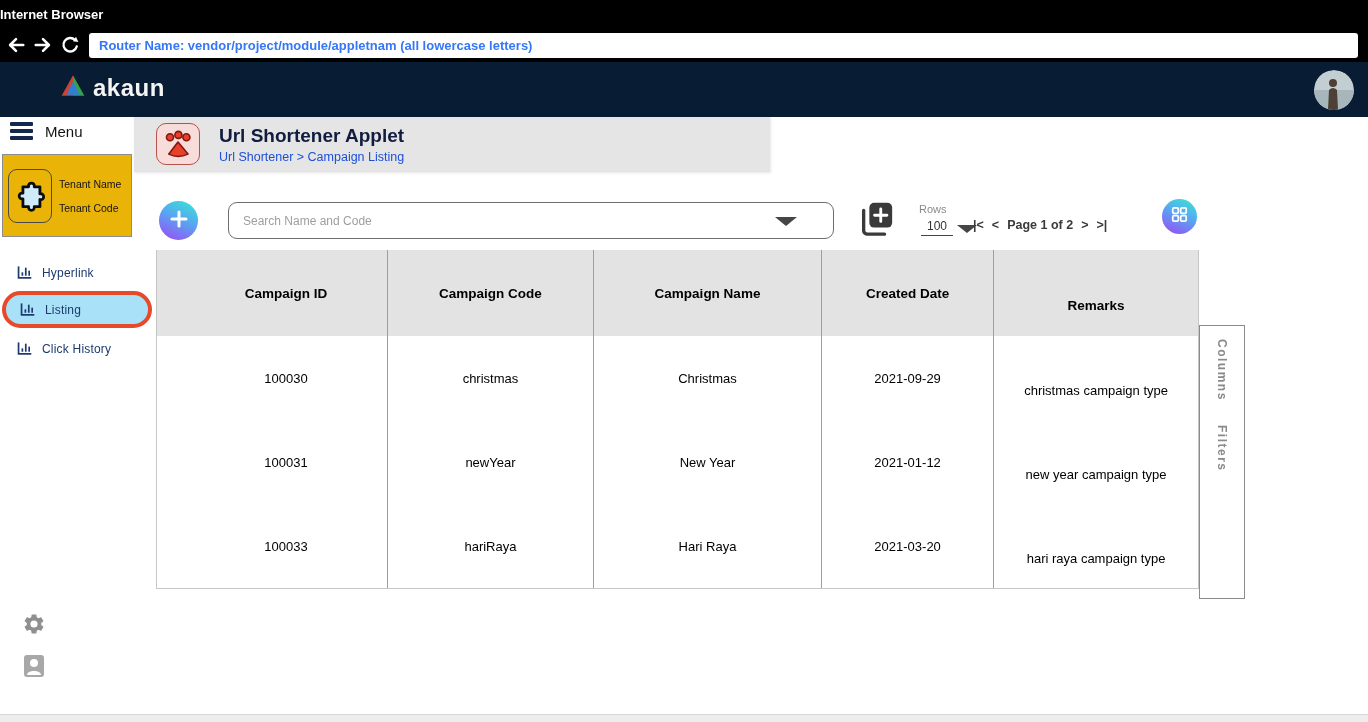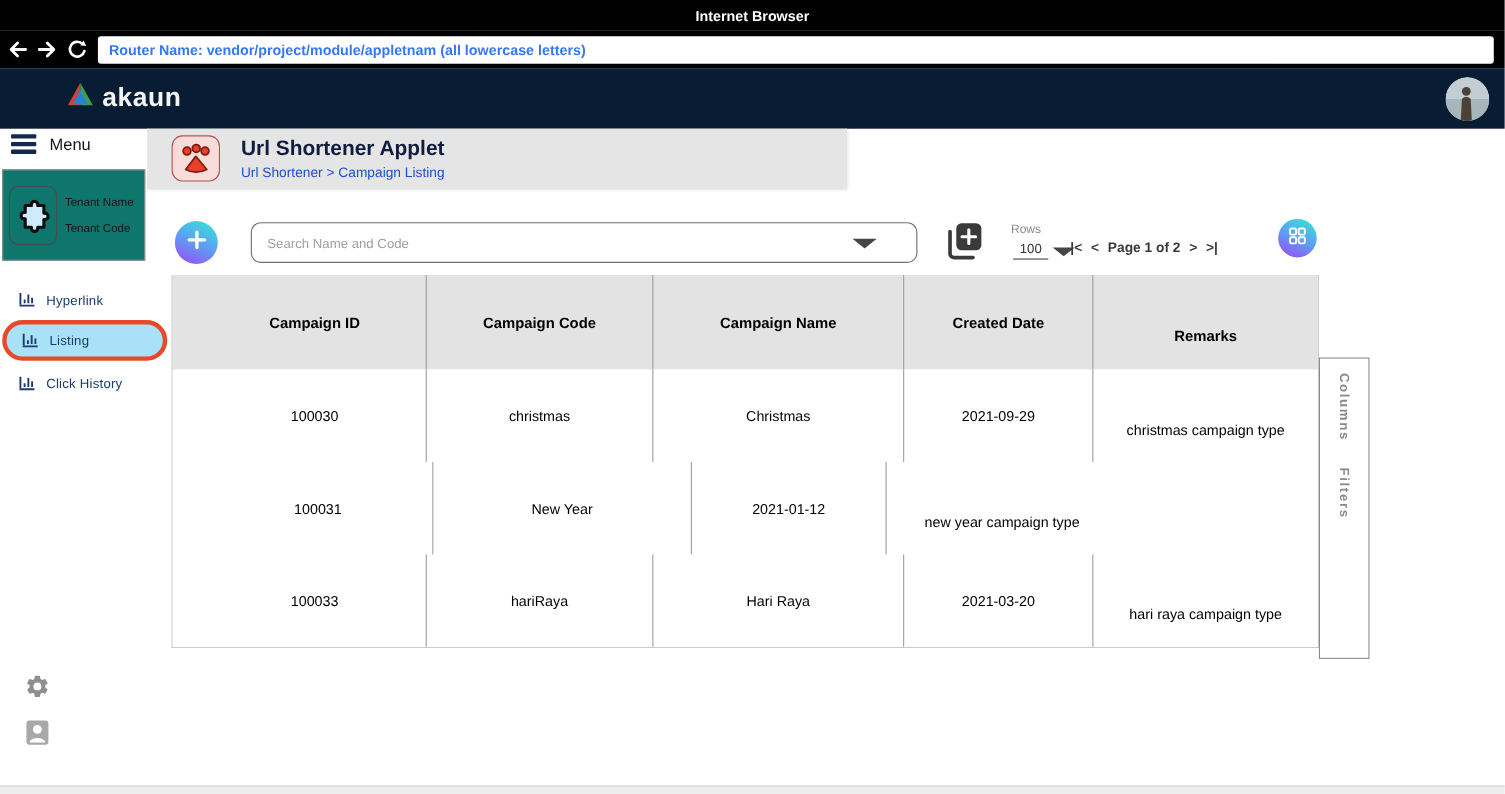--- a/index.html
+++ b/index.html
@@ -2,42 +2,42 @@
 <html><head>
 <meta charset="utf-8">
 <style>
   * { margin:0; padding:0; box-sizing:border-box; }
   html,body { width:1368px; height:722px; overflow:hidden; background:#fff;
               font-family:"Liberation Sans", sans-serif; }
   #scene { position:relative; width:1368px; height:722px; background:#fff; }
 
   
   .titlebar { position:absolute; left:0; top:0; width:1368px; height:28px;
-              background:#000; display:flex; align-items:center; justify-content:center; }
+              background:#000; display:flex; align-items:center; }
   .titlebar span { color:#fff; font-weight:bold; font-size:13px; }
   .navbar { position:absolute; left:0; top:28px; width:1368px; height:34px;
             background:#000; display:flex; align-items:center; padding:0 10px 0 4px; gap:3px; }
   .navbtn { width:24px; height:24px; display:flex; align-items:center; justify-content:center; cursor:pointer; }
   .urlbar { flex:1; height:25px; margin-left:4px; background:#fff; border:none; border-radius:3px;
             color:#3577f6; font-weight:bold; font-size:13px; padding:0 10px;
             font-family:"Liberation Sans", sans-serif; outline:none; }
 
   
   .appheader { position:absolute; left:0; top:62px; width:1368px; height:55px; background:#081c33; }
   .brand { position:absolute; left:60px; top:12px; display:flex; align-items:center; gap:7px; }
   .brand-name { color:#f4f4f4; font-size:24px; font-weight:bold; letter-spacing:.5px; }
   .avatar { position:absolute; right:14px; top:8px; width:40px; height:40px; border-radius:50%;
             overflow:hidden; cursor:pointer; }
 
   
   .menu-row { position:absolute; left:10px; top:119px; display:flex; align-items:center; gap:12px; cursor:pointer; }
   .hamburger div { width:23px; height:4px; background:#12294d; border-radius:1px; margin:3px 0; }
   .menu-label { font-size:15px; color:#141414; }
   .tenant-box { position:absolute; left:2px; top:154px; width:130px; height:83px;
-                border:1.5px solid #8d8d8d; background:#0f766e; display:flex; align-items:center;
+                border:1.5px solid #8d8d8d; background:#eab308; display:flex; align-items:center;
                 padding:6px 5px; gap:7px; }
   .puzzle-frame { width:44px; height:54px; border:1.5px solid #4a4a4a; border-radius:9px;
                   display:flex; align-items:center; justify-content:center; flex:0 0 auto; }
   .tenant-labels { display:flex; flex-direction:column; gap:12px; }
   .tenant-labels span { font-size:10.5px; color:#141414; }
 
   .side-item { position:absolute; display:flex; align-items:center; gap:9px; cursor:pointer;
                color:#1c3a6e; font-size:12px; font-weight:500; letter-spacing:.2px; }
   .si-0 { left:16px; top:263px; }
   .si-2 { left:16px; top:339px; }
@@ -310,20 +310,21 @@
     </div>
     <div class="trow tbody-row">
       <div class="tcell c0">100030</div>
       <div class="tcell c1">christmas</div>
       <div class="tcell c2">Christmas</div>
       <div class="tcell c3">2021-09-29</div>
       <div class="tcell c4">christmas campaign type</div>
     </div>
     <div class="trow tbody-row">
       <div class="tcell c0">100031</div>
+      <div class="tcell c1">newYear</div>
       <div class="tcell c2">New Year</div>
       <div class="tcell c3">2021-01-12</div>
       <div class="tcell c4">new year campaign type</div>
     </div>
     <div class="trow tbody-row">
       <div class="tcell c0">100033</div>
       <div class="tcell c1">hariRaya</div>
       <div class="tcell c2">Hari Raya</div>
       <div class="tcell c3">2021-03-20</div>
       <div class="tcell c4">hari raya campaign type</div>

